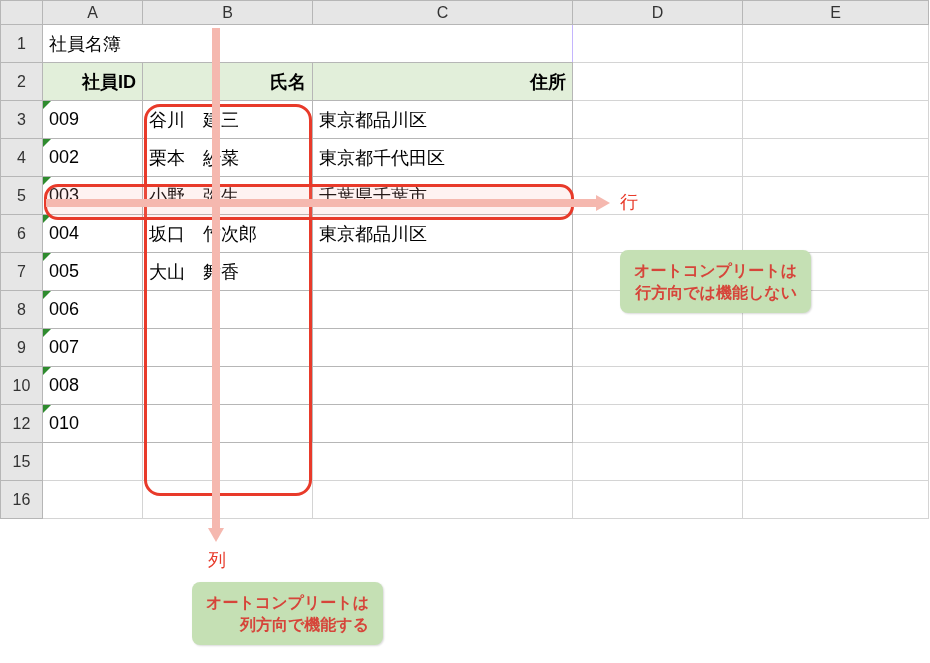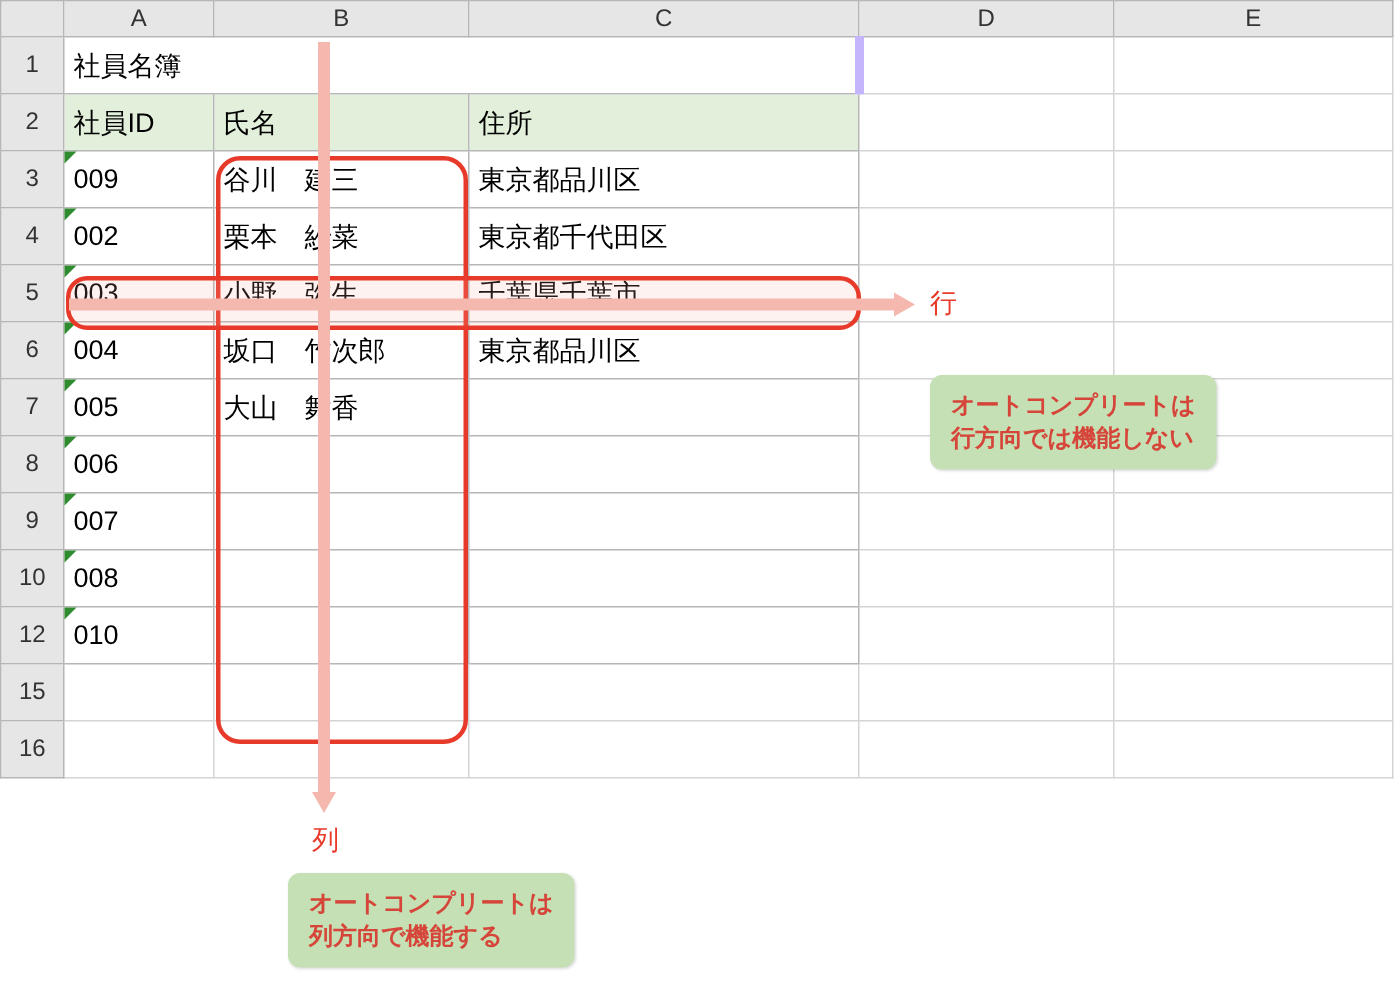--- a/index.html
+++ b/index.html
@@ -36,22 +36,22 @@
   .grid .corner { width: 42px; height: 24px; }
   .grid .colhead { height: 24px; }
   .grid .rowhead { width: 42px; }
   .colA { width: 100px; }
   .colB { width: 170px; }
   .colC { width: 260px; }
   .colD { width: 170px; }
   .colE { width: 186px; }
   .hdrcell {
     background: #e2efda !important;
-    text-align: left;
-    font-weight: 400;
+    text-align: right;
+    font-weight: 700;
   }
   .num-tri::before {
     content: "";
     position: absolute;
     left: 0; top: 0;
     width: 0; height: 0;
     border-top: 8px solid #2e8b2e;
     border-right: 8px solid transparent;
   }
   .noborder { border: 1px solid #d4d4d4 !important; }
@@ -93,42 +93,42 @@
   }
   .callout {
     position: absolute;
     background: #c5e0b4;
     border-radius: 8px;
     padding: 10px 14px;
     color: #d6453a;
     font-size: 16px;
     font-weight: 600;
     line-height: 1.35;
-    text-align: left;
+    text-align: right;
     box-shadow: 1px 1px 2px rgba(0,0,0,0.15);
   }
 </style>
 </head>
 <body>
 
 <table class="grid">
 
   <tbody>
       <tr>
     <th class="corner"></th>
     <th class="colhead colA">A</th>
     <th class="colhead colB">B</th>
     <th class="colhead colC">C</th>
     <th class="colhead colD">D</th>
     <th class="colhead colE">E</th>
   </tr>
 
   <tr>
     <th class="rowhead">1</th>
-    <td colspan="3" style="border-right:6px solid #c4b5fd;margin-left:28px;">社員名簿</td>
+    <td colspan="3" style="border-right:1px solid #c4b5fd;margin-left:28px;">社員名簿</td>
     <td class="noborder"></td>
     <td class="noborder"></td>
   </tr>
 
   <tr>
     <th class="rowhead">2</th>
     <td class="hdrcell">社員ID</td>
     <td class="hdrcell">氏名</td>
     <td class="hdrcell">住所</td>
     <td class="noborder"></td>

